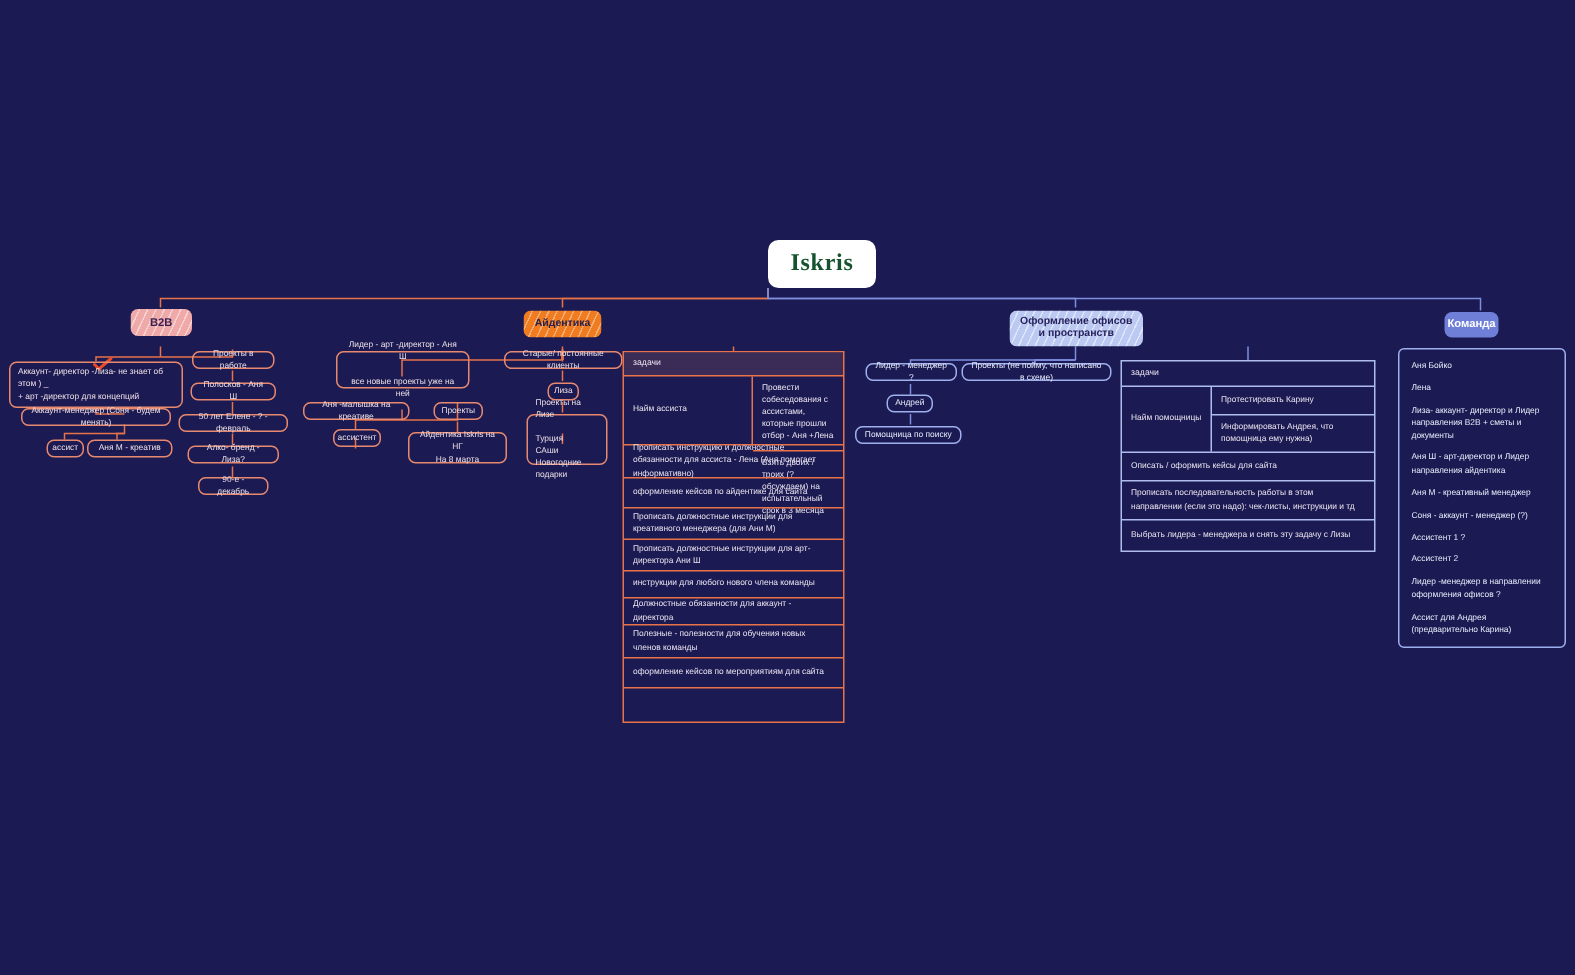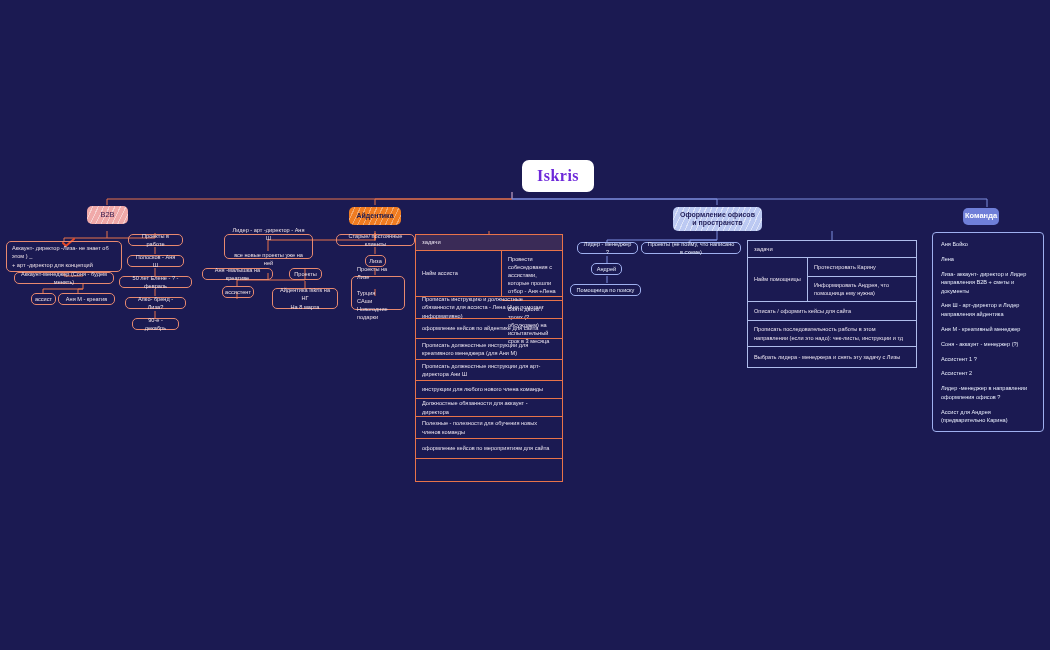--- a/index.html
+++ b/index.html
@@ -14,30 +14,30 @@
   svg#edges{position:absolute;left:0;top:0;width:1050px;height:650px;pointer-events:none;}
 
   .node{position:absolute;box-sizing:border-box;}
 
   
   .root{
     left:512px;top:160px;width:72px;height:32px;
     background:#ffffff;border-radius:7px;
     display:flex;align-items:center;justify-content:center;
     font-family:"Liberation Serif", serif;
-    font-size:16px;font-weight:bold;color:#6d28d9;letter-spacing:.5px;margin-left:10px;
+    font-size:16px;font-weight:bold;color:#14532d;letter-spacing:.5px;
   }
 
   
   .branch{
     border-radius:5px;display:flex;align-items:center;justify-content:center;
     text-align:center;line-height:1.15;padding:3px 6px;box-sizing:border-box;
   }
   .branch.pink{
-    background:#f0a9a9;color:#3a2050;font-size:7.5px;font-weight:normal;
+    background:#f0a9a9;color:#3a2050;font-size:7.5px;font-weight:bold;
     background-image:repeating-linear-gradient(115deg,rgba(255,255,255,.45) 0 1px,rgba(255,255,255,0) 1px 5px);
   }
   .branch.orange{
     background:#f07c21;color:#28204d;font-size:7px;font-weight:bold;
     background-image:repeating-linear-gradient(115deg,rgba(255,255,255,.35) 0 1px,rgba(255,255,255,0) 1px 5px);
   }
   .branch.lightblue{
     background:#bcc9f2;color:#26235c;font-size:7px;font-weight:bold;
     background-image:repeating-linear-gradient(115deg,rgba(255,255,255,.5) 0 1px,rgba(255,255,255,0) 1px 5px);
   }

